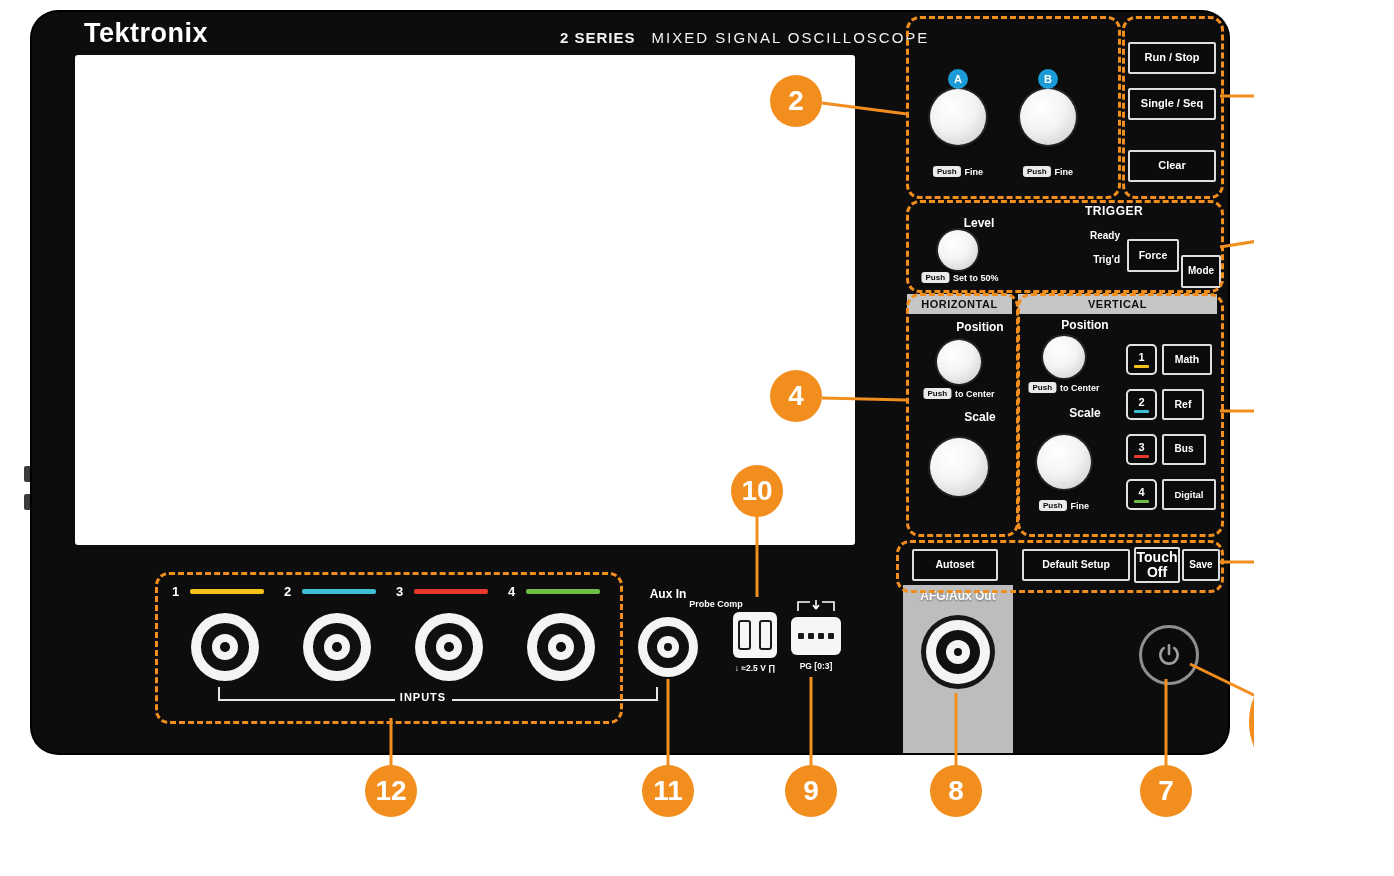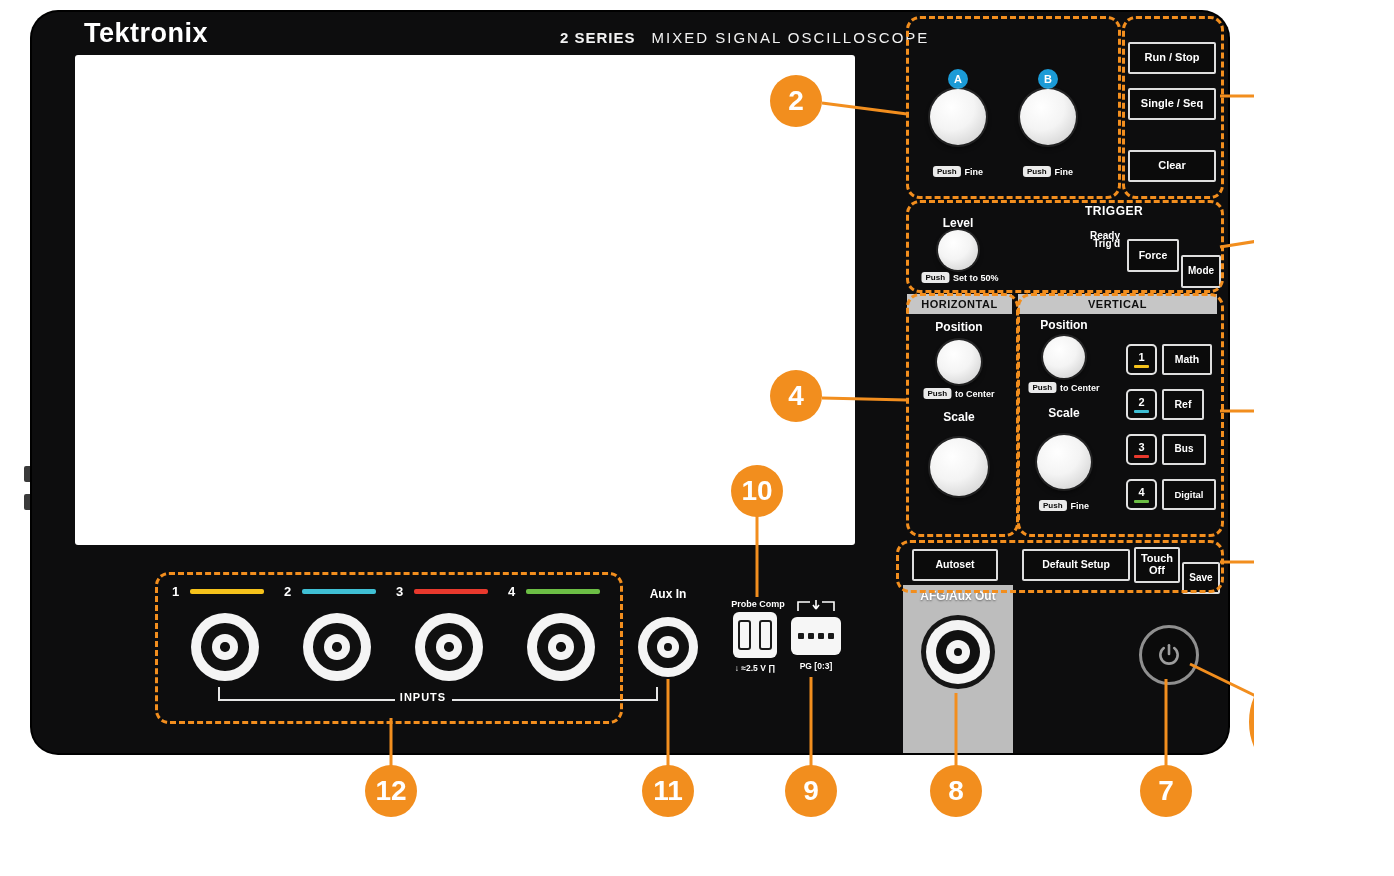--- a/index.html
+++ b/index.html
@@ -23,21 +23,21 @@
        text-align:center;z-index:3;line-height:1.05;}
   .knob{position:absolute;border-radius:50%;z-index:3;
         background:radial-gradient(circle at 38% 32%, #ffffff 0%, #f4f4f4 45%, #d9d9d9 78%, #c2c2c2 100%);
         box-shadow:0 0 0 2px rgba(255,255,255,.10), 0 3px 5px rgba(0,0,0,.65);}
   .badge-ab{position:absolute;width:20px;height:20px;border-radius:50%;color:#fff;font-size:11px;
             font-weight:bold;display:flex;align-items:center;justify-content:center;z-index:3;background:#1B9BD7;}
   .push-row{position:absolute;display:flex;gap:4px;align-items:center;color:#fff;font-size:9px;
             font-weight:bold;z-index:3;white-space:nowrap;transform:translateX(-50%);}
   .push-pill{background:#eaeaea;color:#0b0b0b;border-radius:3px;padding:1px 4px;font-size:8px;font-weight:bold;}
   .sec-label{position:absolute;color:#fff;font-weight:bold;font-size:12px;z-index:3;white-space:nowrap;}
-  .sec-label.centered{transform:translateX(-50%);}
+  .sec-label.centered{transform:translateX(-50%);margin-left:21px;}
   .header-band{position:absolute;background:#c6c6c6;color:#101010;font-weight:bold;font-size:11px;
                display:flex;align-items:center;justify-content:center;z-index:3;letter-spacing:.5px;}
   .small-white{position:absolute;color:#fff;z-index:3;white-space:nowrap;}
 
   
   .ch-btn{position:absolute;width:27px;height:27px;border:2px solid #e3e3e3;border-radius:5px;background:#0b0b0b;
           z-index:3;display:flex;flex-direction:column;align-items:center;justify-content:center;gap:2px;}
   .ch-btn .num{color:#fff;font-size:11px;font-weight:bold;line-height:1;}
   .ch-btn .bar{width:15px;height:3px;border-radius:1px;}
 
@@ -104,21 +104,21 @@
   <div class="btn" style="left:1128px;top:150px;width:84px;height:28px;">Clear</div>
 
   <div class="sec-label" style="left:1085px;top:204px;letter-spacing:.5px;">TRIGGER</div>
   <div class="sec-label centered" style="left:958px;top:216px;">Level</div>
   <div class="knob" style="left:938px;top:230px;width:40px;height:40px;"></div>
   <div class="push-row" style="left:960px;top:272px;">
     <span class="push-pill">Push</span>
     <span>Set to 50%</span>
   </div>
   <div class="small-white" style="left:1062px;top:230px;width:58px;text-align:right;font-size:10px;font-weight:bold;">Ready</div>
-  <div class="small-white" style="left:1062px;top:238px;width:58px;text-align:right;font-size:10px;font-weight:bold;">Trig'd</div>
+  <div class="small-white" style="left:1062px;top:254px;width:58px;text-align:right;font-size:10px;font-weight:bold;">Trig'd</div>
   <div class="btn" style="left:1127px;top:239px;width:48px;height:29px;font-size:10.5px;">Force</div>
   <div class="btn" style="left:1181px;top:255px;width:36px;height:29px;font-size:10px;">Mode</div>
 
   <div class="header-band" style="left:907px;top:294px;width:105px;height:20px;">HORIZONTAL</div>
   <div class="sec-label centered" style="left:959px;top:320px;">Position</div>
   <div class="knob" style="left:937px;top:340px;width:44px;height:44px;"></div>
   <div class="push-row" style="left:959px;top:388px;">
     <span class="push-pill">Push</span>
     <span>to Center</span>
   </div>
@@ -156,25 +156,25 @@
     <span class="bar" style="background: rgb(108, 190, 69);"></span>
   </div>
 
   <div class="btn" style="left:1162px;top:344px;width:46px;height:27px;font-size:10.5px;">Math</div>
   <div class="btn" style="left:1162px;top:389px;width:38px;height:27px;font-size:10.5px;">Ref</div>
   <div class="btn" style="left:1162px;top:434px;width:40px;height:27px;font-size:10px;">Bus</div>
   <div class="btn" style="left:1162px;top:479px;width:50px;height:27px;font-size:9.5px;">Digital</div>
 
   <div class="btn" style="left:912px;top:549px;width:82px;height:28px;font-size:10.5px;">Autoset</div>
   <div class="btn" style="left:1022px;top:549px;width:104px;height:28px;font-size:10.5px;">Default Setup</div>
-  <div class="btn" style="left:1134px;top:547px;width:42px;height:32px;font-size:11px;flex-direction:column;">
+  <div class="btn" style="left:1134px;top:547px;width:42px;height:32px;font-size:14px;flex-direction:column;">
     <span>Touch</span>
     <span>Off</span>
   </div>
-  <div class="btn" style="left:1182px;top:562px;width:34px;height:28px;font-size:10px;">Save</div>
+  <div class="btn" style="left:1182px;top:549px;width:34px;height:28px;font-size:10px;">Save</div>
 
   <div class="in-label" style="left:170px;top:584px;">
     <span class="num">1</span>
     <span class="line" style="background: rgb(245, 194, 27);"></span>
   </div>
   <div class="in-label" style="left:282px;top:584px;">
     <span class="num">2</span>
     <span class="line" style="background: rgb(63, 191, 212);"></span>
   </div>
   <div class="in-label" style="left:394px;top:584px;">
@@ -203,21 +203,21 @@
   <div class="bracket-line" style="left:218px;top:699px;width:177px;height:2px;"></div>
   <div class="small-white" style="left:397px;top:691px;width:52px;text-align:center;font-size:11px;font-weight:bold;letter-spacing:1px;">INPUTS</div>
   <div class="bracket-line" style="left:452px;top:699px;width:206px;height:2px;"></div>
   <div class="bracket-line" style="left:656px;top:687px;width:2px;height:14px;"></div>
 
   <div class="small-white" style="left:634px;top:587px;width:68px;text-align:center;font-size:12px;font-weight:bold;">Aux In</div>
   <div class="bnc" style="left:638px;top:617px;width:60px;height:60px;">
       <span class="dot"></span>
     </div>
 
-  <div class="small-white" style="left:716px;top:599px;width:84px;text-align:center;font-size:9px;font-weight:bold;">Probe Comp</div>
+  <div class="small-white" style="left:674px;top:599px;width:84px;text-align:center;font-size:9px;font-weight:bold;">Probe Comp</div>
   <div class="conn-rect" style="left:733px;top:612px;width:44px;height:46px;">
     <span class="pc-pin"></span>
     <span class="pc-pin"></span>
   </div>
   <div class="small-white" style="left:705px;top:663px;width:100px;text-align:center;font-size:8.5px;font-weight:bold;">↓ ≈2.5 V ∏</div>
 
   <div class="abs" style="left:796px;top:598px;z-index:3;">
     <svg width="40" height="15" viewBox="0 0 40 15">
       <path d="M2 13 V4 H14 M26 4 H38 V13" stroke="#ffffff" stroke-width="1.6" fill="none"></path>
       <path d="M20 2 V11 M20 11 l-3 -4 M20 11 l3 -4" stroke="#ffffff" stroke-width="1.6" fill="none"></path>

